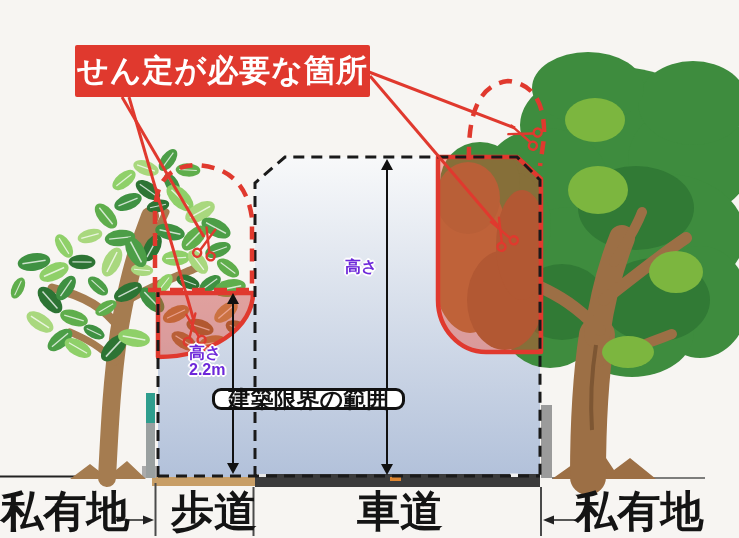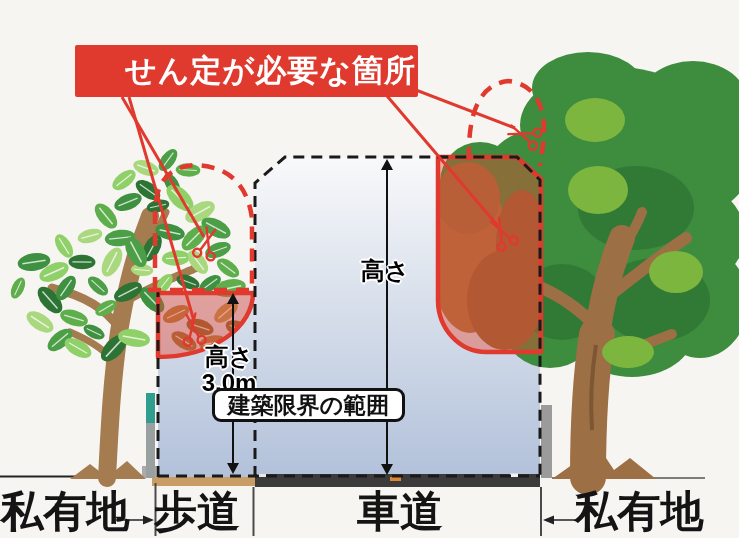--- a/index.html
+++ b/index.html
@@ -5,39 +5,39 @@
   html,body{margin:0;padding:0;background:#e9e9e9;}
   .stage{
     position:relative;width:739px;height:538px;background:#f7f5f2;overflow:hidden;
     font-family:"Liberation Sans","DejaVu Sans",sans-serif;
   }
   .stage svg{position:absolute;left:0;top:0;}
   .overlay{position:absolute;}
   .title-box{
     left:75px;top:45px;width:295px;height:52px;background:#e0392e;color:#fff;
     display:flex;align-items:center;justify-content:center;
-    font-size:31px;font-weight:bold;border-radius:2px;letter-spacing:1px;padding-left:48px;
+    font-size:31px;font-weight:bold;border-radius:2px;letter-spacing:1px;
   }
   .height-label{
-    font-size:24px;font-weight:bold;color:#000000;text-align:center;line-height:1.08;
+    font-size:16px;font-weight:bold;color:#6d28d9;line-height:1.08;
     text-shadow:-2px 0 #fff,2px 0 #fff,0 -2px #fff,0 2px #fff,
                 -1px -1px #fff,1px 1px #fff,-1px 1px #fff,1px -1px #fff;
   }
   .height-road{left:345px;top:258px;width:80px;}
   .height-sidewalk{left:189px;top:344px;width:80px;}
   .clearance-box{
-    left:212px;top:388px;width:193px;height:34px;background:#fff;border:3px solid #111;
+    left:212px;top:388px;width:193px;height:22px;background:#fff;border:3px solid #111;
     border-radius:9px;display:flex;align-items:center;justify-content:center;
     font-size:23px;font-weight:bold;color:#111;box-sizing:border-box;
   }
   .zone-label{
     top:490px;font-size:43px;font-weight:bold;color:#141414;text-align:center;line-height:1;
   }
   .zone-left-private{left:-4px;width:138px;}
-  .zone-sidewalk{left:147px;width:100px;}
+  .zone-sidewalk{left:164px;width:100px;}
   .zone-road{left:350px;width:100px;font-family:Liberation Serif, serif;}
   .zone-right-private{left:570px;width:138px;}
 </style>
 </head>
 <body>
 
 <div class="stage">
 
 <svg viewBox="0 0 739 538" width="739" height="538" xmlns="http://www.w3.org/2000/svg">
   <defs>
@@ -247,21 +247,21 @@
 </svg>
 
 <div class="overlay title-box">せん定が必要な箇所</div>
 
 <div class="overlay height-label height-road">
   <div>高さ</div>
 </div>
 
 <div class="overlay height-label height-sidewalk">
   <div>高さ</div>
-  <div>3.0m</div>
+  <div>2.2m</div>
 </div>
 
 <div class="overlay clearance-box">建築限界の範囲</div>
 
 <div class="overlay zone-label zone-left-private">私有地</div>
 <div class="overlay zone-label zone-sidewalk">歩道</div>
 <div class="overlay zone-label zone-road">車道</div>
 <div class="overlay zone-label zone-right-private">私有地</div>
 
 </div>

